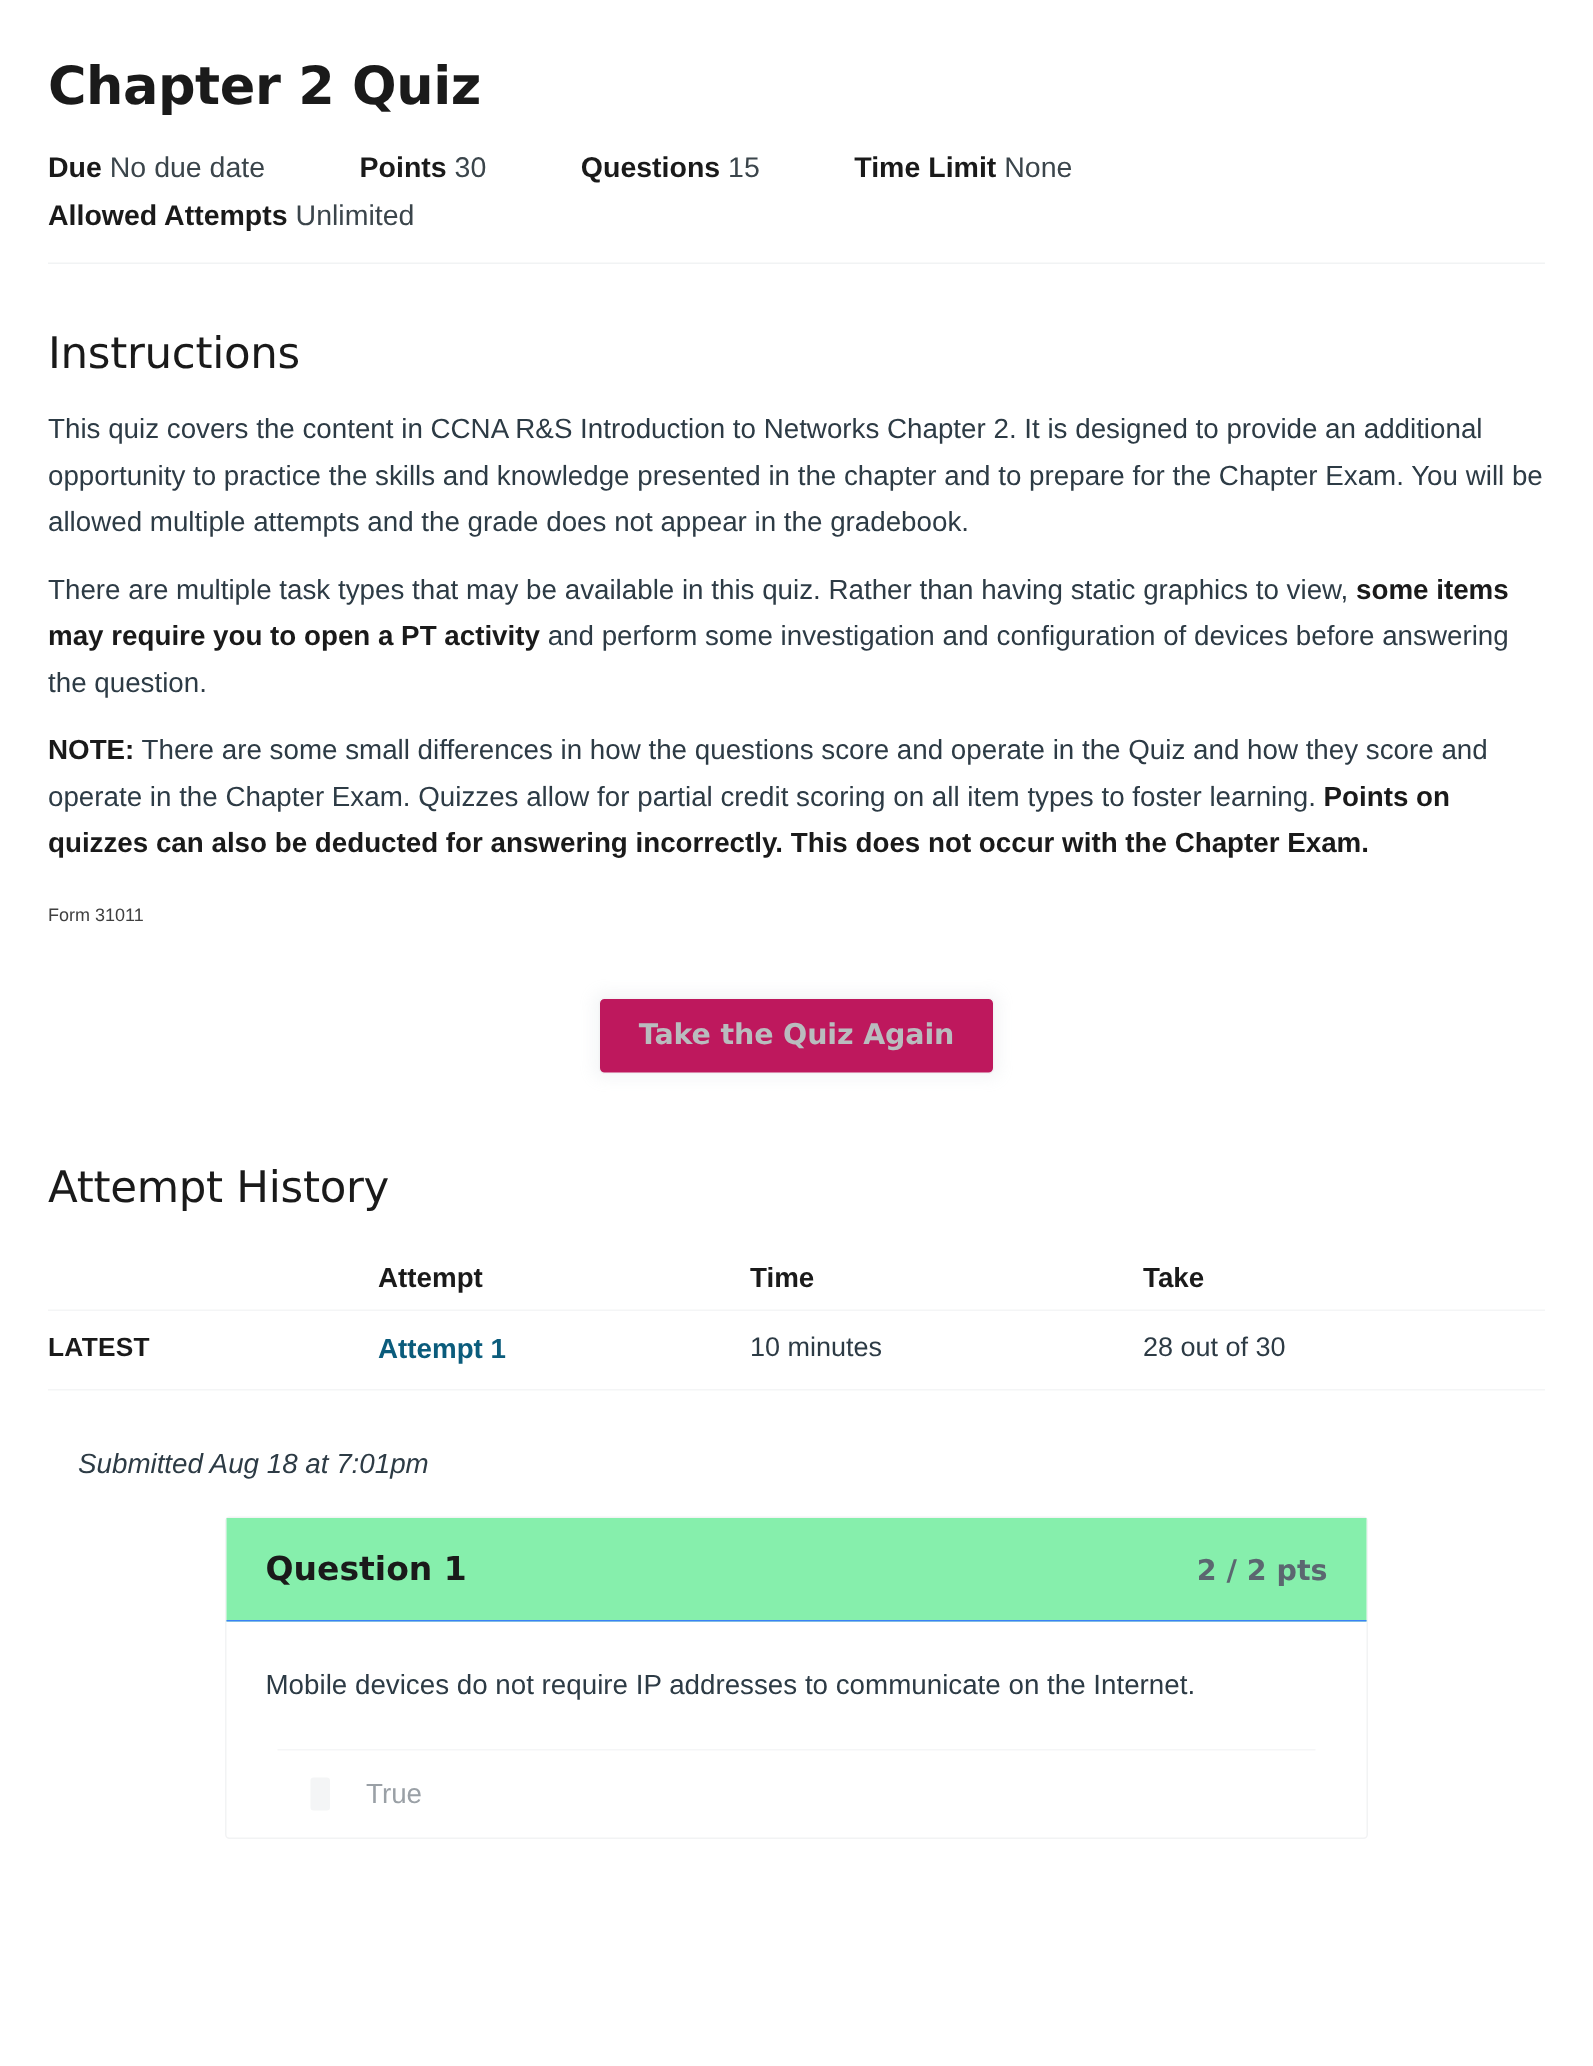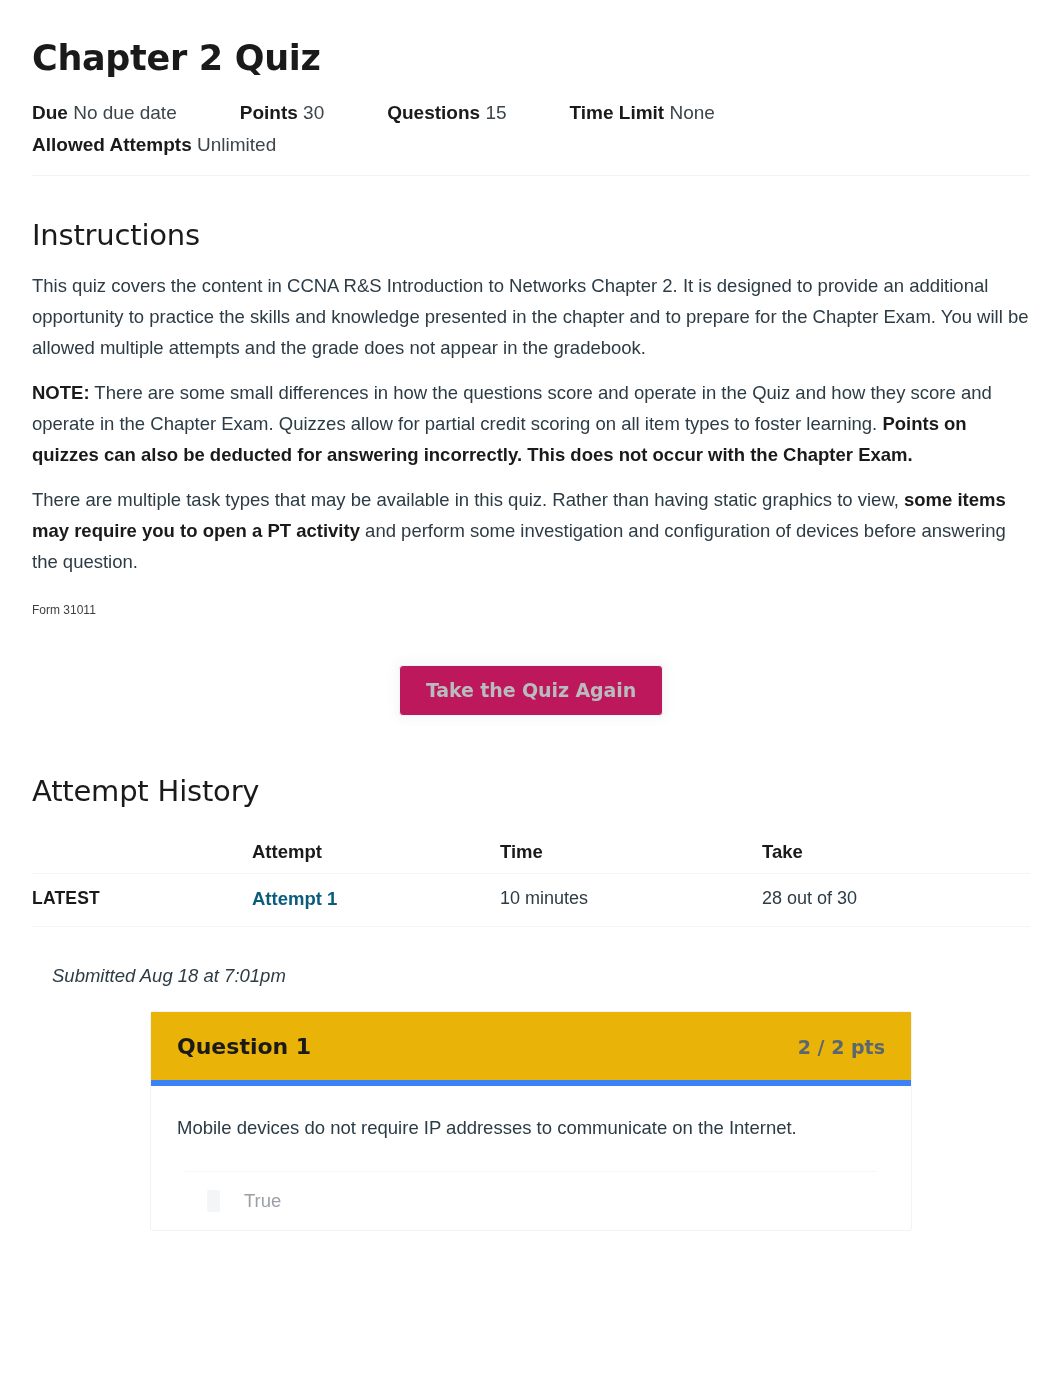--- a/index.html
+++ b/index.html
@@ -165,22 +165,22 @@
     box-sizing: border-box;
     border: 1px solid #f2f3f4;
     border-radius: 3px;
     background: #ffffff;
   }
   .question-card-header {
     display: flex;
     align-items: baseline;
     justify-content: space-between;
     padding: 22px 26px 21px;
-    background: #eab308;
-    border-bottom: 6px solid #3b82f6;
+    background: #86efac;
+    border-bottom: 1px solid #3b82f6;
   }
   .question-name {
     font-size: 22px;
     font-weight: 700;
     color: #1a1a1a;
     font-family: "DejaVu Sans", sans-serif;
   }
   .question-points {
     font-size: 19px;
     font-weight: 700;
@@ -230,22 +230,22 @@
     </div>
     <div class="hdr-line">
       <span class="hdr-group"><span class="hdr-label">Allowed Attempts</span> <span class="hdr-value">Unlimited</span></span>
     </div>
   </div>
 
   <h2 class="section-heading" id="instructions-heading">Instructions</h2>
 
   <div class="desc">
     <p>This quiz covers the content in CCNA R&amp;S Introduction to Networks Chapter 2. It is designed to provide an additional opportunity to practice the skills and knowledge presented in the chapter and to prepare for the Chapter Exam. You will be allowed multiple attempts and the grade does not appear in the gradebook.</p>
+    <p><span>There are multiple task types that may be available in this quiz. Rather than having static graphics to view, </span><strong>some items may require you to open a PT activity</strong><span> and perform some investigation and configuration of devices before answering the question.</span></p>
     <p><strong>NOTE:</strong><span> There are some small differences in how the questions score and operate in the Quiz and how they score and operate in the Chapter Exam. Quizzes allow for partial credit scoring on all item types to foster learning. </span><strong>Points on quizzes can also be deducted for answering incorrectly. This does not occur with the Chapter Exam.</strong></p>
-    <p><span>There are multiple task types that may be available in this quiz. Rather than having static graphics to view, </span><strong>some items may require you to open a PT activity</strong><span> and perform some investigation and configuration of devices before answering the question.</span></p>
     <div class="form-id">Form 31011</div>
   </div>
 
   <div class="retake-wrap">
     <span class="retake-btn">Take the Quiz Again</span>
   </div>
 
   <h2 class="section-heading" id="attempt-history-heading">Attempt History</h2>
 
   <table class="attempt-table">

